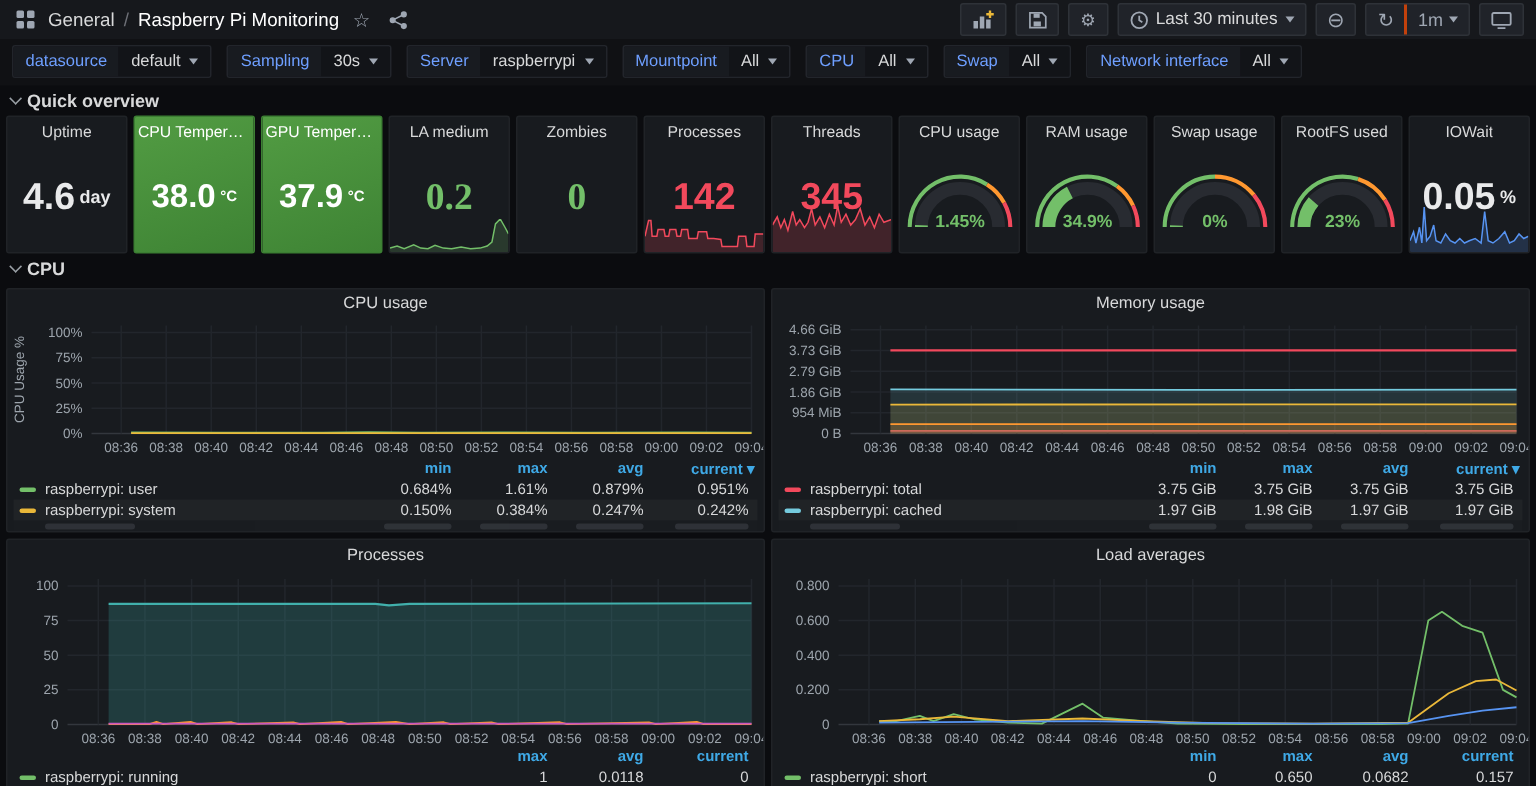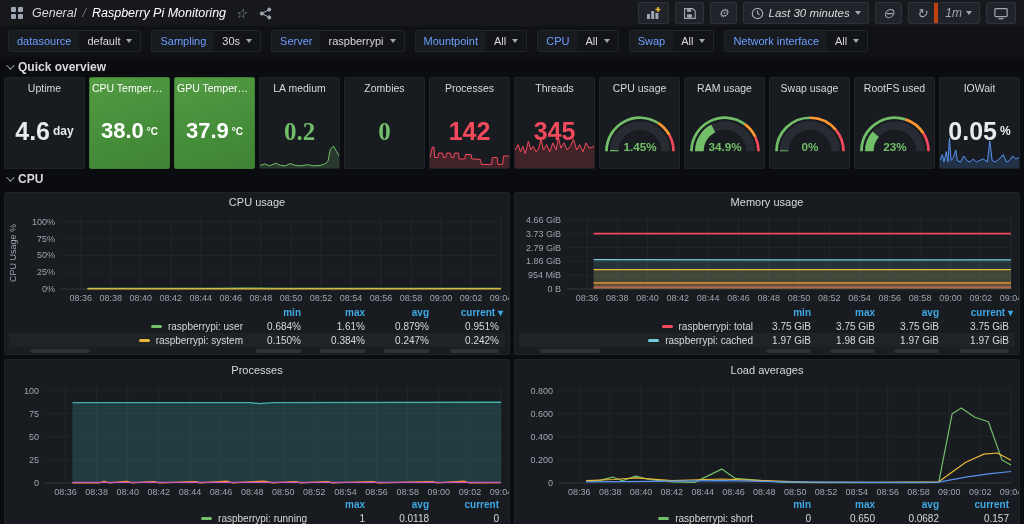--- a/index.html
+++ b/index.html
@@ -1,31 +1,31 @@
 <!DOCTYPE html>
 <html><head>
 <meta charset="utf-8">
 <style>
   * { margin:0; padding:0; box-sizing:border-box; }
   html,body { width:1024px; height:524px; overflow:hidden; }
   body { background:#0b0c0f; color:#d8d9da; font-family:"Liberation Sans",sans-serif; font-size:12px; }
 
   
   .topnav { height:26px; background:#16181c; display:flex; align-items:center; justify-content:space-between; padding:0 8px; }
-  .nav-left, .nav-right { display:flex; align-items:center; gap:6px;font-style:italic; }
+  .nav-left, .nav-right { display:flex; align-items:center; gap:6px; }
   .breadcrumb { display:flex; align-items:center; gap:6px; font-size:12.5px; }
   .breadcrumb .folder { color:#d8d9da; font-weight:500; cursor:pointer; }
   .breadcrumb .sep { color:#6e7077; }
   .breadcrumb .dash-title { color:#ffffff; font-weight:500; cursor:pointer; }
   .nav-ico { color:#9fa7b3; font-size:13px; line-height:1; display:inline-flex; align-items:center; justify-content:center; width:18px; height:18px; cursor:pointer; }
   .nav-btn { display:inline-flex; align-items:center; gap:5px; height:22px; padding:0 7px; background:#202329; border:1px solid #2e3238; border-radius:2px; color:#9fa7b3; cursor:pointer; font-size:11.5px; }
   .nav-btn .lbl { color:#d8d9da; font-weight:500; }
   .btn-group { display:inline-flex; height:22px; border:1px solid #2e3238; border-radius:2px; background:#202329; }
   .btn-group > span { display:inline-flex; align-items:center; gap:4px; padding:0 7px; color:#9fa7b3; cursor:pointer; }
-  .btn-group > span + span { border-left:4px solid #c2410c; }
+  .btn-group > span + span { border-left:2px solid #c2410c; }
   .caret { width:0; height:0; border-left:3.5px solid transparent; border-right:3.5px solid transparent; border-top:4px solid #9fa7b3; display:inline-block; }
 
   
   .submenu { display:flex; align-items:flex-end; gap:10px; padding:4px 8px 5px; background:#101114; }
   .var-chip { display:inline-flex; height:22px; border-radius:2px; overflow:hidden; border:1px solid #22252b; }
   .var-chip .v-label { display:flex; align-items:center; padding:0 8px; background:#181b20; color:#6e9fff; font-size:11px; font-weight:500; }
   .var-chip .v-value { display:flex; align-items:center; gap:6px; padding:0 8px; background:#121418; color:#d8d9da; font-size:11px; cursor:pointer; }
 
   
   .row-header { display:flex; align-items:center; gap:6px; padding:3px 2px 3px 6px; font-size:12px; font-weight:700; color:#d8d9da; cursor:pointer; }
@@ -53,21 +53,21 @@
   .graph-panel.r1 { height:163px; }
   .graph-panel.r2 { height:200px; }
   .graph-title { height:20px; display:flex; align-items:center; justify-content:center; font-size:11px; font-weight:500; color:#d8d9da; cursor:pointer; }
   .chart { width:100%; }
   .r1 .chart { height:95px; }
   .r2 .chart { height:118px; }
   .legend { padding:0 4px; }
   .lrow { display:grid; align-items:center; height:14px; font-size:10px; }
   .lrow.alt { background:rgba(255,255,255,0.035); }
   .lrow.head { height:13px; color:#3fa9e6; font-weight:700; }
-  .lrow .name-cell { display:flex; align-items:center; gap:6px; padding-left:4px; color:#d8d9da; cursor:pointer; white-space:nowrap; overflow:hidden;justify-content:flex-end; }
+  .lrow .name-cell { display:flex; align-items:center; gap:6px; padding-left:4px; color:#d8d9da; cursor:pointer; white-space:nowrap; overflow:hidden; }
   .swatch { width:11px; height:3px; border-radius:2px; flex:0 0 auto; }
   .num { text-align:right; padding-right:6px; color:#d8d9da; }
   .lrow.head .num { color:#3fa9e6; cursor:pointer; }
   .lrow.part { height:7px; opacity:.45; overflow:hidden; background:rgba(255,255,255,0.02); }
   .skel { height:4px; width:70%; background:#4a4e55; border-radius:2px; justify-self:end; margin-right:6px; }
   .skel.name { width:60px; justify-self:start; margin-left:21px; }
   text { font-family:"Liberation Sans",sans-serif; }
 </style>
 </head>
 <body>

